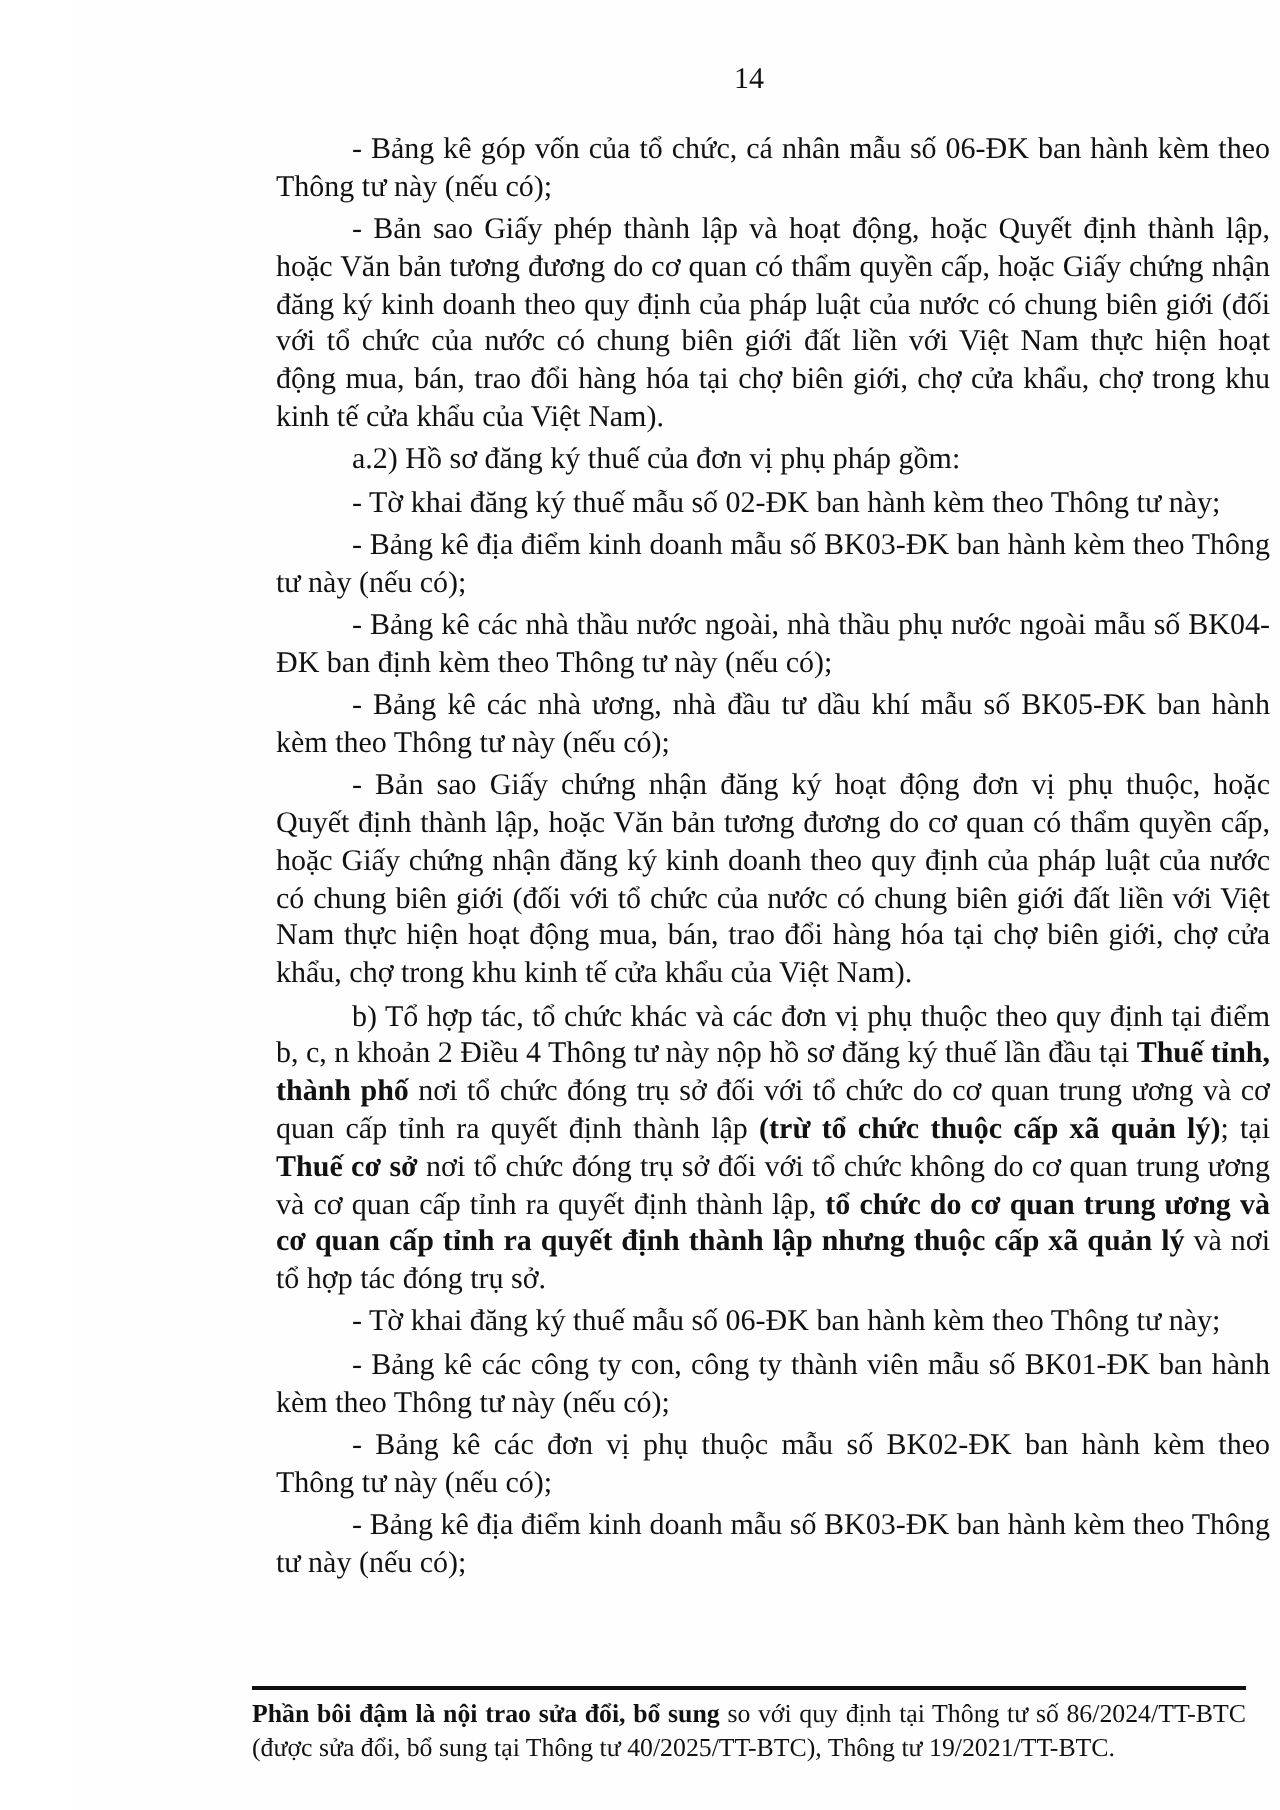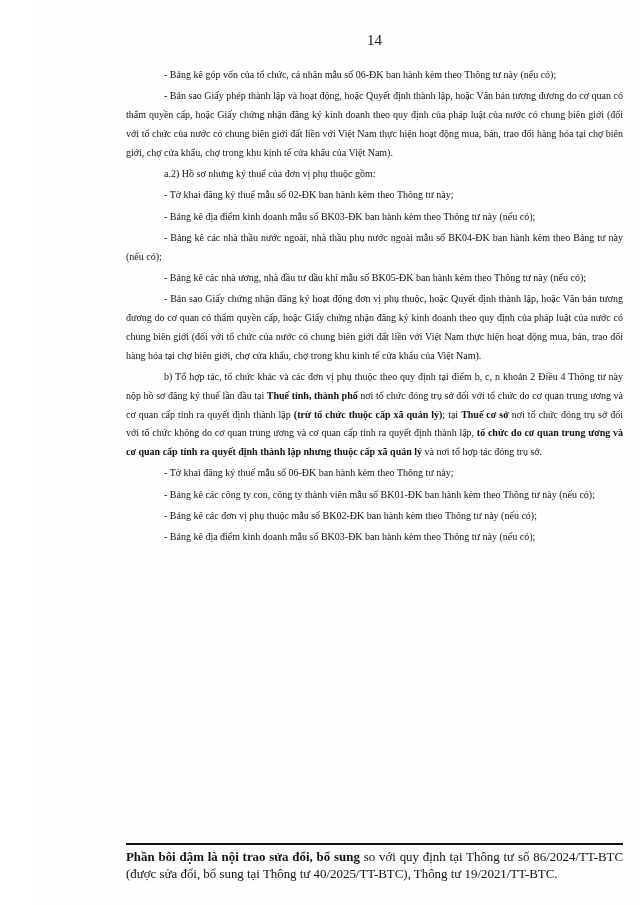--- a/index.html
+++ b/index.html
@@ -22,23 +22,23 @@
     top: 31px;
     left: 90px;
     width: 497px;
     text-align: center;
     font-size: 15px;
     line-height: 18px;
   }
   .doc-body {
     position: absolute;
     top: 66px;
-    left: 90px;
+    left: 102px;
     width: 497px;
-    font-size: 10px;
+    font-size: 15px;
     line-height: 18.8px;
     text-align: justify;
   }
   .doc-body p.para {
     margin: 0 0 2.5px 0;
     text-indent: 38px;
   }
   .bold { font-weight: 700; }
   .footnote-block {
     position: absolute;
@@ -65,24 +65,24 @@
 </head>
 <body>
 
 <div class="page">
 
   <div class="page-number">14</div>
 
   <div class="doc-body">
       <p class="para"><span>- Bảng kê góp vốn của tổ chức, cá nhân mẫu số 06-ĐK ban hành kèm theo Thông tư này (nếu có);</span></p>
       <p class="para"><span>- Bản sao Giấy phép thành lập và hoạt động, hoặc Quyết định thành lập, hoặc Văn bản tương đương do cơ quan có thẩm quyền cấp, hoặc Giấy chứng nhận đăng ký kinh doanh theo quy định của pháp luật của nước có chung biên giới (đối với tổ chức của nước có chung biên giới đất liền với Việt Nam thực hiện hoạt động mua, bán, trao đổi hàng hóa tại chợ biên giới, chợ cửa khẩu, chợ trong khu kinh tế cửa khẩu của Việt Nam).</span></p>
-      <p class="para"><span>a.2) Hồ sơ nhưng ký thuế của đơn vị phụ thuộc gồm:</span></p>
+      <p class="para"><span>a.2) Hồ sơ đăng ký thuế của đơn vị phụ pháp gồm:</span></p>
       <p class="para"><span>- Tờ khai đăng ký thuế mẫu số 02-ĐK ban hành kèm theo Thông tư này;</span></p>
       <p class="para"><span>- Bảng kê địa điểm kinh doanh mẫu số BK03-ĐK ban hành kèm theo Thông tư này (nếu có);</span></p>
-      <p class="para"><span>- Bảng kê các nhà thầu nước ngoài, nhà thầu phụ nước ngoài mẫu số BK04-ĐK ban hành kèm theo Bảng tư này (nếu có);</span></p>
+      <p class="para"><span>- Bảng kê các nhà thầu nước ngoài, nhà thầu phụ nước ngoài mẫu số BK04-ĐK ban định kèm theo Thông tư này (nếu có);</span></p>
       <p class="para"><span>- Bảng kê các nhà ương, nhà đầu tư dầu khí mẫu số BK05-ĐK ban hành kèm theo Thông tư này (nếu có);</span></p>
       <p class="para"><span>- Bản sao Giấy chứng nhận đăng ký hoạt động đơn vị phụ thuộc, hoặc Quyết định thành lập, hoặc Văn bản tương đương do cơ quan có thẩm quyền cấp, hoặc Giấy chứng nhận đăng ký kinh doanh theo quy định của pháp luật của nước có chung biên giới (đối với tổ chức của nước có chung biên giới đất liền với Việt Nam thực hiện hoạt động mua, bán, trao đổi hàng hóa tại chợ biên giới, chợ cửa khẩu, chợ trong khu kinh tế cửa khẩu của Việt Nam).</span></p>
       <p class="para"><span>b) Tổ hợp tác, tổ chức khác và các đơn vị phụ thuộc theo quy định tại điểm b, c, n khoản 2 Điều 4 Thông tư này nộp hồ sơ đăng ký thuế lần đầu tại </span><span class="bold">Thuế tỉnh, thành phố</span><span> nơi tổ chức đóng trụ sở đối với tổ chức do cơ quan trung ương và cơ quan cấp tỉnh ra quyết định thành lập </span><span class="bold">(trừ tổ chức thuộc cấp xã quản lý)</span><span>; tại </span><span class="bold">Thuế cơ sở</span><span> nơi tổ chức đóng trụ sở đối với tổ chức không do cơ quan trung ương và cơ quan cấp tỉnh ra quyết định thành lập, </span><span class="bold">tổ chức do cơ quan trung ương và cơ quan cấp tỉnh ra quyết định thành lập nhưng thuộc cấp xã quản lý</span><span> và nơi tổ hợp tác đóng trụ sở.</span></p>
       <p class="para"><span>- Tờ khai đăng ký thuế mẫu số 06-ĐK ban hành kèm theo Thông tư này;</span></p>
       <p class="para"><span>- Bảng kê các công ty con, công ty thành viên mẫu số BK01-ĐK ban hành kèm theo Thông tư này (nếu có);</span></p>
       <p class="para"><span>- Bảng kê các đơn vị phụ thuộc mẫu số BK02-ĐK ban hành kèm theo Thông tư này (nếu có);</span></p>
       <p class="para"><span>- Bảng kê địa điểm kinh doanh mẫu số BK03-ĐK ban hành kèm theo Thông tư này (nếu có);</span></p>
     </div>
 
   <div class="footnote-block">

